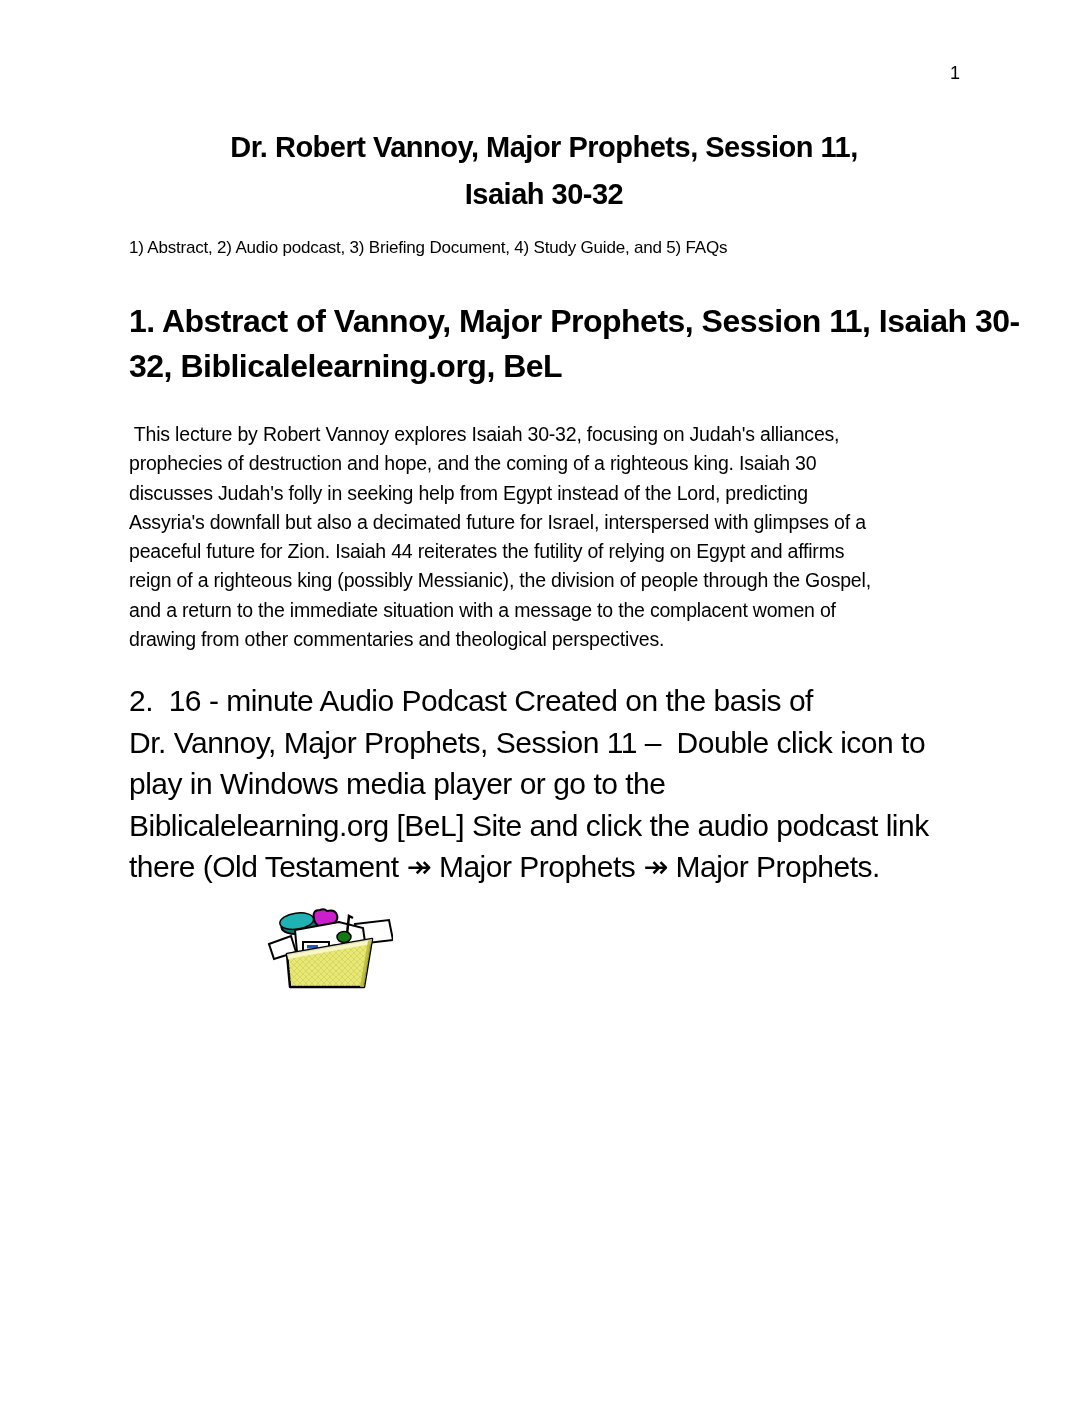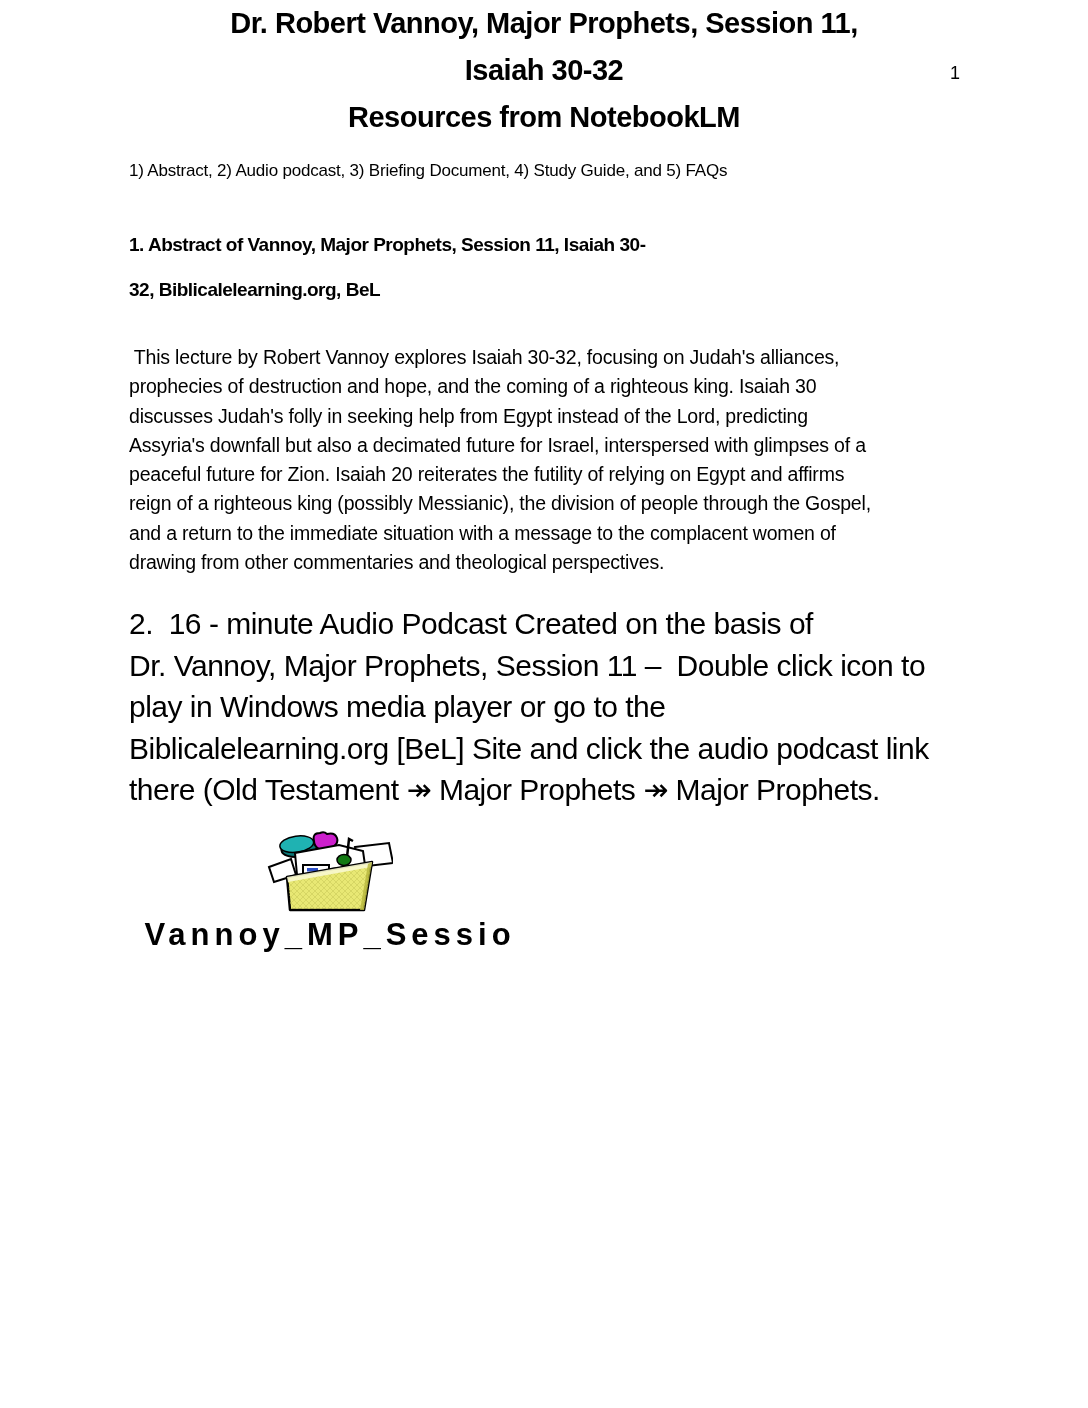--- a/index.html
+++ b/index.html
@@ -11,30 +11,30 @@
   }
   .page-num {
     position: absolute; top: 62px; right: 128px;
     font-size: 18px; line-height: 22px;
   }
   .content {
     position: absolute; left: 129px; top: 0; width: 830px;
   }
   .line { white-space: pre; }
   .title {
-    text-align: center;
+    margin-top: 124px; text-align: center;
     font-weight: bold; font-size: 29px; line-height: 47px;
     letter-spacing: -0.5px;
   }
   .intro {
     margin-top: 15px; font-size: 17px; line-height: 29px;
     letter-spacing: -0.2px;
   }
   .h1 {
-    margin-top: 37px; font-weight: bold; font-size: 19px;
+    margin-top: 37px; font-weight: bold; font-size: 32px;
     line-height: 45px; letter-spacing: -0.5px;
   }
   .para {
     margin-top: 31px; font-size: 19.5px; line-height: 29.3px;
     letter-spacing: -0.2px;
   }
   .h2 {
     margin-top: 26px; font-weight: normal; font-size: 30px;
     line-height: 41.5px; letter-spacing: -0.5px;
   }
@@ -52,36 +52,35 @@
 </head>
 <body>
 
 <div class="page-num">1</div>
 
 <div class="content">
 
   <div class="title">
     <div class="line">Dr. Robert Vannoy, Major Prophets, Session 11,</div>
     <div class="line">Isaiah 30-32</div>
-    <div class="line">Resources from NotebookLM</div>
   </div>
 
   <div class="intro line">1) Abstract, 2) Audio podcast, 3) Briefing Document, 4) Study Guide, and 5) FAQs</div>
 
   <div class="h1">
     <div class="line">1. Abstract of Vannoy, Major Prophets, Session 11, Isaiah 30-</div>
     <div class="line">32, Biblicalelearning.org, BeL</div>
   </div>
 
   <div class="para">
     <div class="line"> This lecture by Robert Vannoy explores Isaiah 30-32, focusing on Judah's alliances,</div>
     <div class="line">prophecies of destruction and hope, and the coming of a righteous king. Isaiah 30</div>
     <div class="line">discusses Judah's folly in seeking help from Egypt instead of the Lord, predicting</div>
     <div class="line">Assyria's downfall but also a decimated future for Israel, interspersed with glimpses of a</div>
-    <div class="line">peaceful future for Zion. Isaiah 20 reiterates the futility of relying on Egypt and affirms</div>
+    <div class="line">peaceful future for Zion. Isaiah 44 reiterates the futility of relying on Egypt and affirms</div>
     <div class="line">reign of a righteous king (possibly Messianic), the division of people through the Gospel,</div>
     <div class="line">and a return to the immediate situation with a message to the complacent women of</div>
     <div class="line">drawing from other commentaries and theological perspectives.</div>
   </div>
 
   <div class="h2">
     <div class="line">2.  16 - minute Audio Podcast Created on the basis of</div>
     <div class="line">Dr. Vannoy, Major Prophets, Session 11 –  Double click icon to</div>
     <div class="line">play in Windows media player or go to the</div>
     <div class="line">Biblicalelearning.org [BeL] Site and click the audio podcast link</div>
@@ -123,17 +122,16 @@
       <polygon points="64,38 80,36 82,45 66,47" stroke="#000" stroke-width="2" fill="#ffffff"></polygon>
 
       <g>
         <polygon points="20,46 105,31 97,79 23,79" stroke="#000" stroke-width="2.5" stroke-linejoin="round" fill="#e8e874"></polygon>
         <polygon points="21,49 104,34 97,78 24,78" fill="url(#hatch)" opacity="0.65"></polygon>
         <polygon points="20,46 105,31 104,36 21,51" fill="#f8f8d0" opacity="0.9"></polygon>
         <polygon points="105,31 97,79 93,79 101,33" opacity="0.85" fill="#b9b940"></polygon>
       </g>
     </svg>
     <div class="filename">
-      <div class="line">Vannoy_MP_Sessio</div>
     </div>
   </div>
 
 </div>
 
 </body></html>

